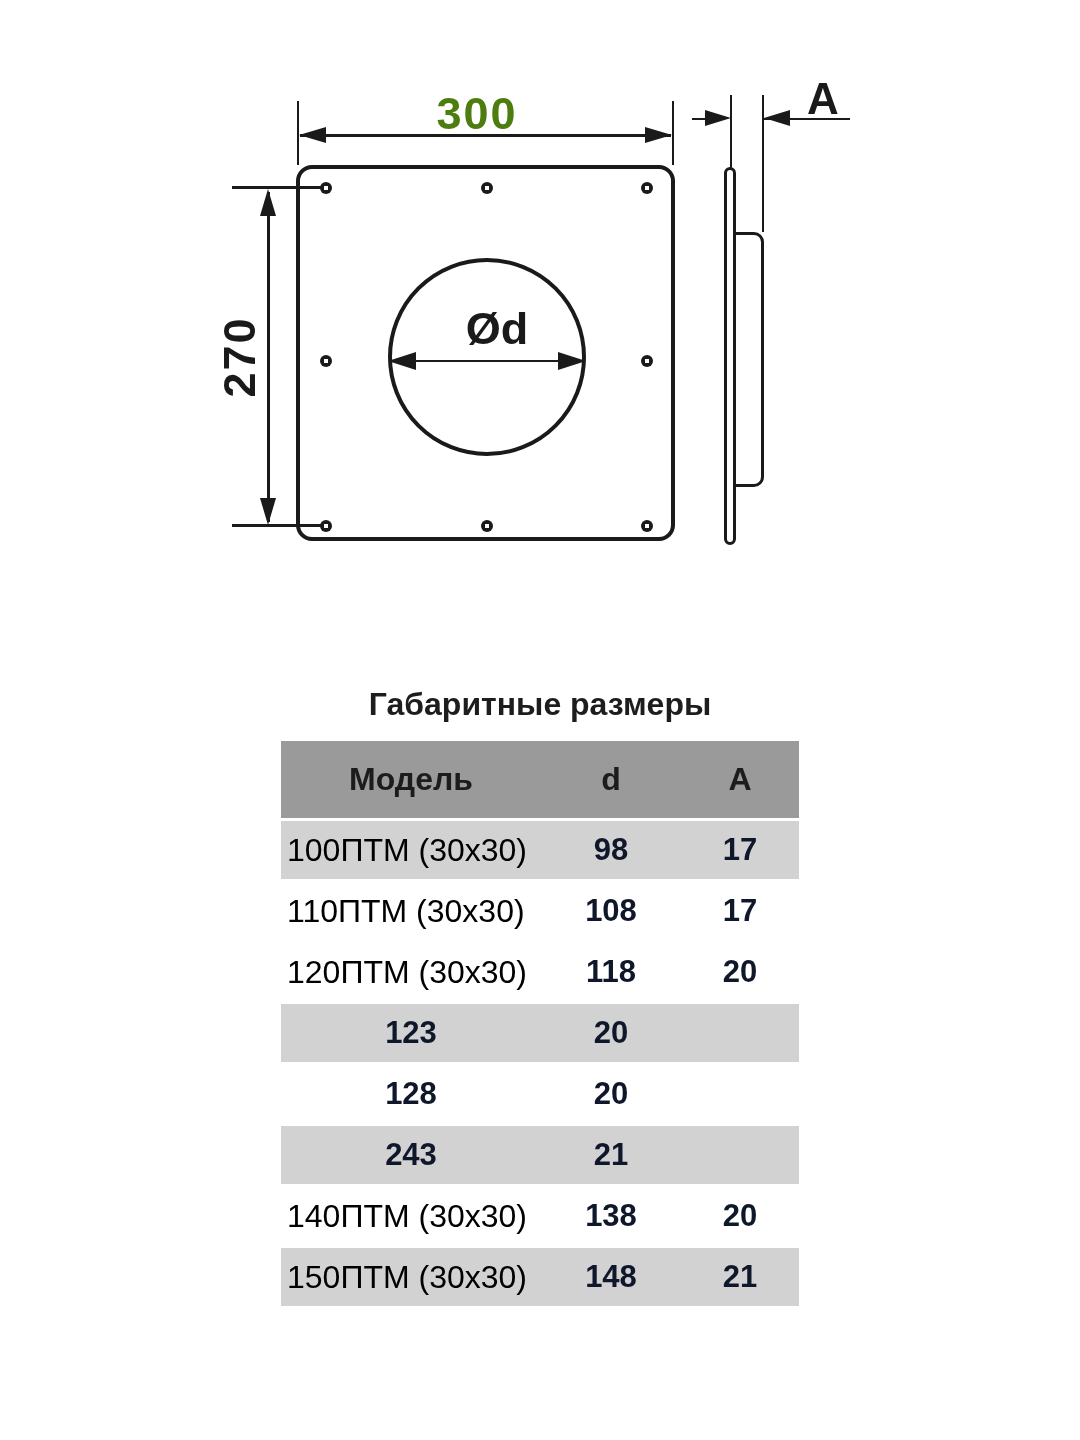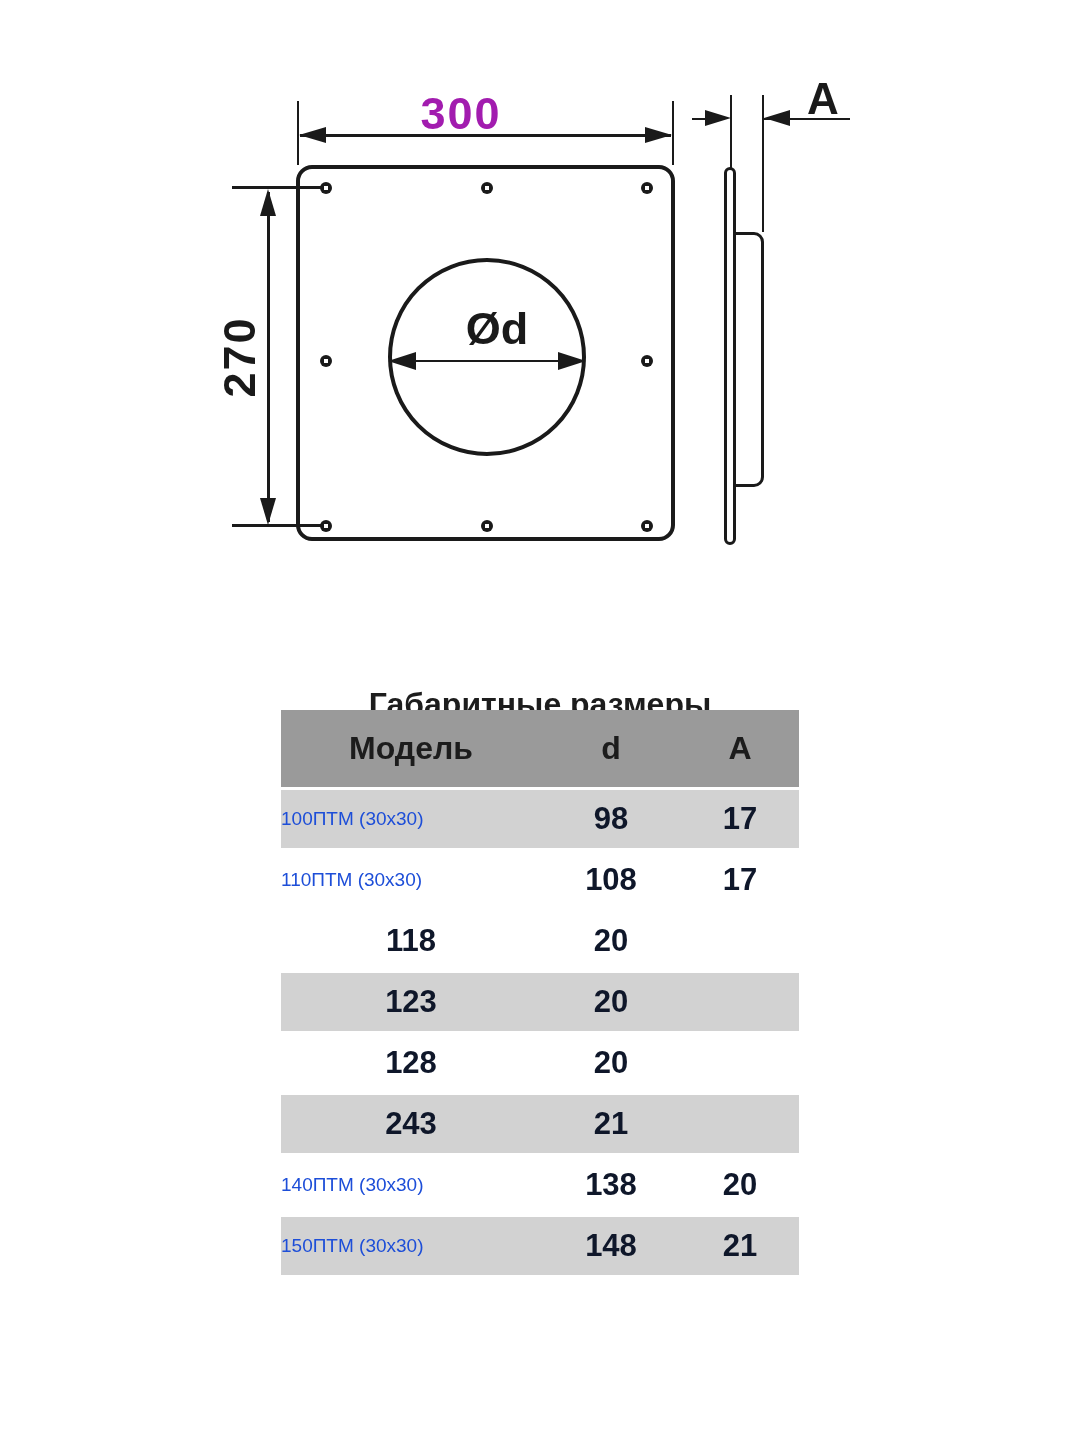--- a/index.html
+++ b/index.html
@@ -37,22 +37,22 @@
   .od-label{
     position:absolute;left:436px;top:303px;width:122px;
     text-align:center;font-size:45px;font-weight:700;color:#1a1a1a;
   }
   .dia-line{left:398px;top:359.5px;width:178px;height:2.5px;}
   .dia-arr-l{left:388px;top:352px;border-top:9px solid transparent;border-bottom:9px solid transparent;border-right:28px solid #1a1a1a;}
   .dia-arr-r{left:558px;top:352px;border-top:9px solid transparent;border-bottom:9px solid transparent;border-left:28px solid #1a1a1a;}
 
   
   .dim300-text{
-    position:absolute;left:364px;top:88px;width:194px;
-    text-align:center;font-size:45px;font-weight:700;letter-spacing:2px;color:#a21caf;
+    position:absolute;left:380px;top:88px;width:194px;
+    text-align:center;font-size:45px;font-weight:700;letter-spacing:2px;color:#4d7c0f;
   }
   .ext300-l{left:296.5px;top:101px;width:2.5px;height:64px;}
   .ext300-r{left:671.5px;top:101px;width:2.5px;height:64px;}
   .dim300-line{left:300px;top:134px;width:371px;height:3px;}
   .arr300-l{left:299px;top:127px;border-top:8.5px solid transparent;border-bottom:8.5px solid transparent;border-right:27px solid #1a1a1a;}
   .arr300-r{left:645px;top:127px;border-top:8.5px solid transparent;border-bottom:8.5px solid transparent;border-left:27px solid #1a1a1a;}
 
   
   .dim270-text{
     position:absolute;left:178px;top:332px;width:124px;height:50px;
@@ -92,30 +92,30 @@
 
   
   .tbl-title{
     position:absolute;left:280px;top:642px;width:520px;
     text-align:center;font-size:32px;font-weight:700;color:#1d1d1d;margin-top:44px;
   }
   .tbl{position:absolute;left:281px;top:710px;width:518px;}
   .tbl-header{
     display:grid;grid-template-columns:260px 140px 118px;
     height:77px;align-items:center;
-    background:#9a9a9a;margin-bottom:3px;
+    background:#9a9a9a;margin-bottom:3px;margin-top:31px;
   }
   .th{font-size:32px;font-weight:700;text-align:center;color:#1c1c1c;}
   .tbl-row{
     display:grid;grid-template-columns:260px 140px 118px;
     height:58px;align-items:center;margin-bottom:3px;
   }
   .row-gray{background:#d2d2d2;}
   .row-white{background:#ffffff;}
-  .cell-model{font-size:19px;font-weight:400;color:#1d4ed8;}
+  .cell-model{font-size:32px;font-weight:400;padding-left:6px;color:#000000;}
   .cell-num{font-size:31px;font-weight:700;text-align:center;color:#0f172a;}
 </style>
 </head>
 <body>
 
 <div>
 
   <div>
 
     <div class="fv-plate"></div>
@@ -171,20 +171,21 @@
       <div class="cell-model">100ПТМ (30х30)</div>
       <div class="cell-num">98</div>
       <div class="cell-num">17</div>
     </div>
     <div class="tbl-row row-white">
       <div class="cell-model">110ПТМ (30х30)</div>
       <div class="cell-num">108</div>
       <div class="cell-num">17</div>
     </div>
     <div class="tbl-row row-white">
+      <div class="cell-model">120ПТМ (30х30)</div>
       <div class="cell-num">118</div>
       <div class="cell-num">20</div>
     </div>
     <div class="tbl-row row-gray">
       <div class="cell-num">123</div>
       <div class="cell-num">20</div>
     </div>
     <div class="tbl-row row-white">
       <div class="cell-num">128</div>
       <div class="cell-num">20</div>

